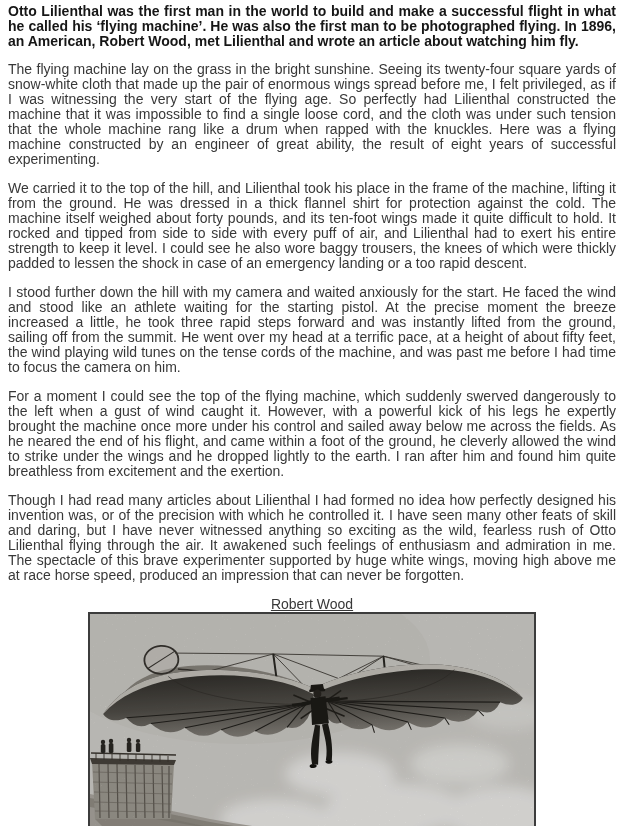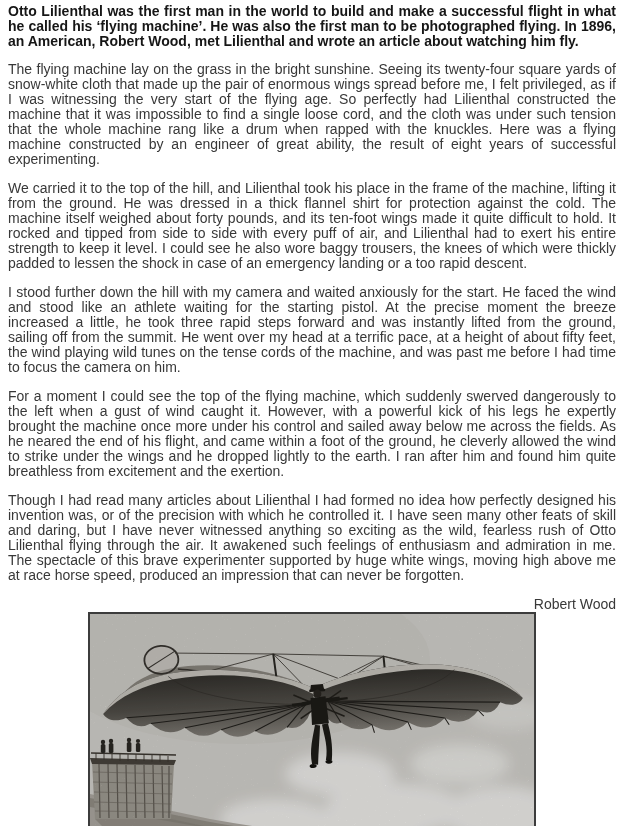--- a/index.html
+++ b/index.html
@@ -21,22 +21,23 @@
     line-height: 15px;
     text-align: justify;
     color: #383838;
   }
   p.intro {
     font-weight: bold;
     color: #161616;
     margin-bottom: 13px;
   }
   p.sig {
-    text-align: right;
+    text-align: center;
     margin: 0 0 0 0;
+    text-decoration: underline;
   }
   figure.plate {
     margin: 0 auto;
     width: 444px;
     border: 2px solid #3c3c3c;
     line-height: 0;
     background: #dbd9d4;
   }
   figure.plate svg { display: block; }
 </style>

